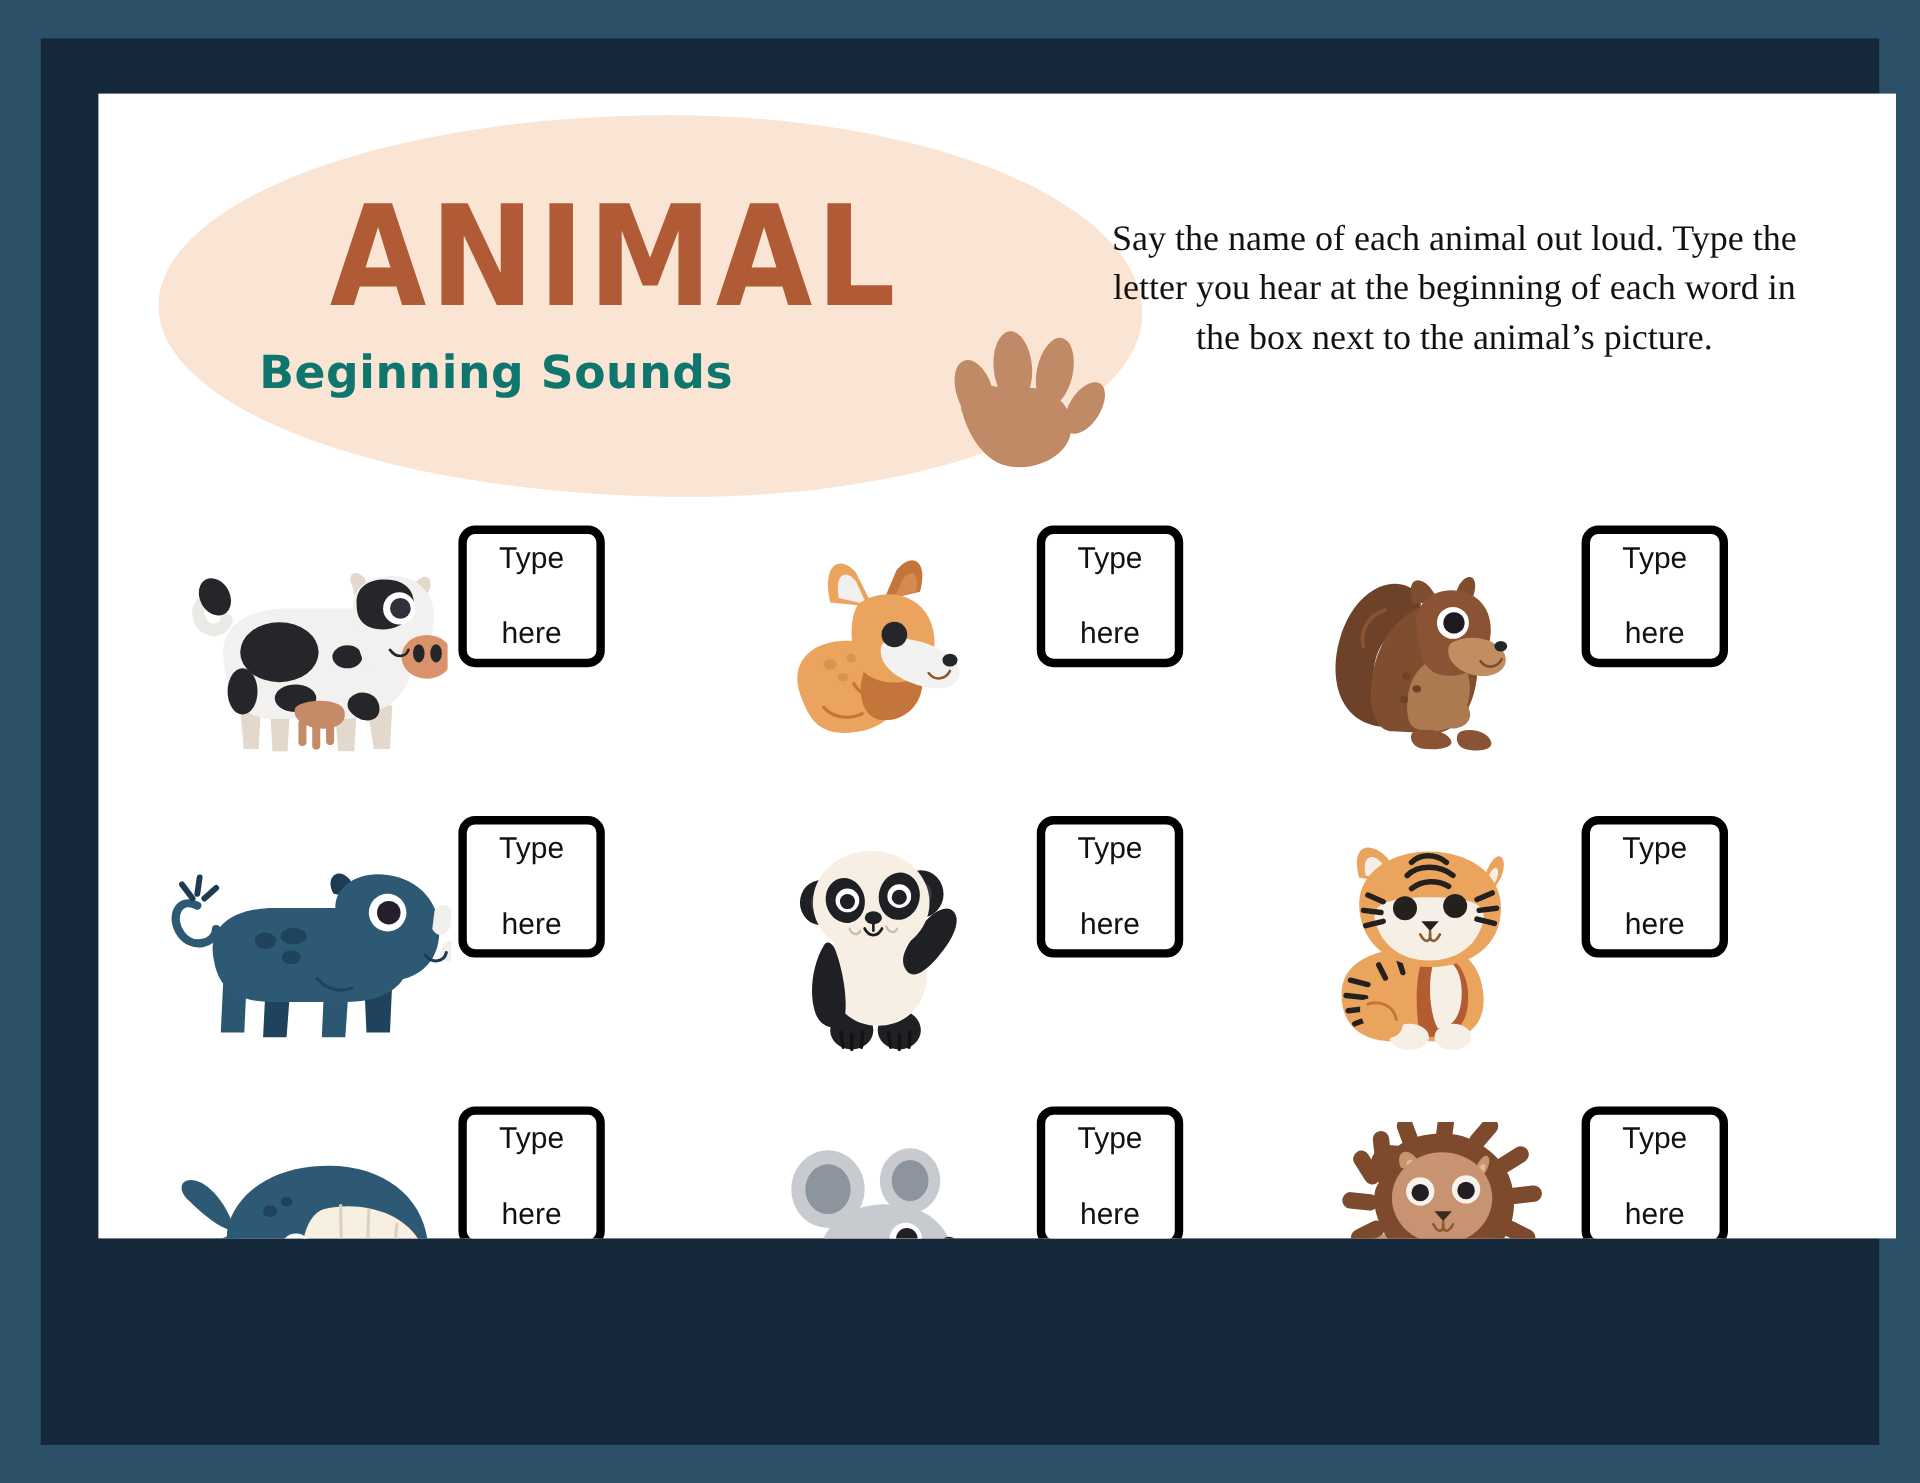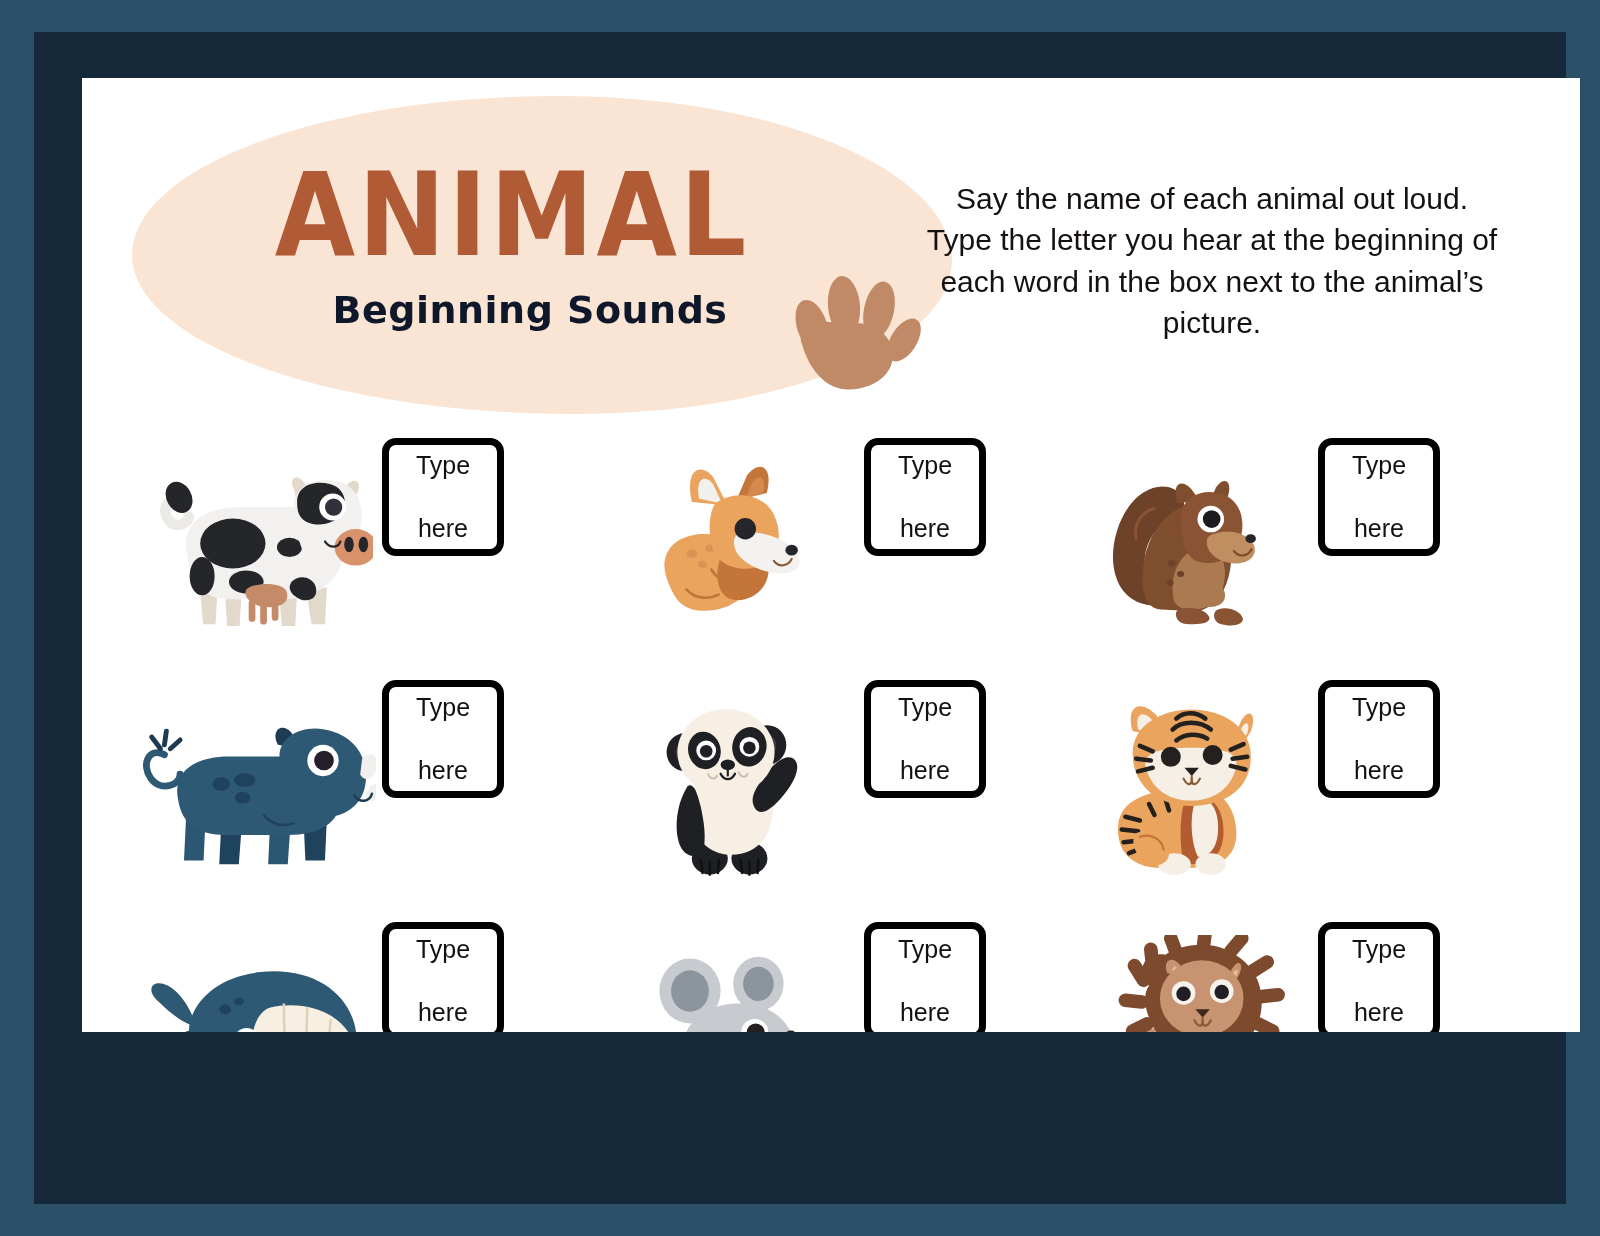--- a/index.html
+++ b/index.html
@@ -45,40 +45,39 @@
     font-weight:bold;
     font-size:104px;
     letter-spacing:3px;
     color:#b05a36;
     line-height:1;
     transform:scaleY(1.12);
     transform-origin:top center;
   }
   .title-sub{
     position:absolute;
-    left:168px;top:210px;
+    left:134px;top:210px;
     width:560px;
-    text-align:center;
     font-family:"DejaVu Sans", sans-serif;
     font-weight:bold;
     font-size:38px;
     letter-spacing:0.5px;
-    color:#0f172a;
+    color:#0f766e;
   }
   .paw{
     position:absolute;
     left:700px;top:170px;
     width:140px;height:150px;
   }
   .instructions{
     position:absolute;
     left:840px;top:100px;
     width:580px;
     text-align:center;
-    font-family:Liberation Sans, sans-serif;
+    font-family:Liberation Serif, serif;
     font-size:30px;
     line-height:1.38;
     color:#14110f;
   }
 
   
   .grid{
     position:absolute;
     left:0;top:352px;
     width:1498px;height:760px;

